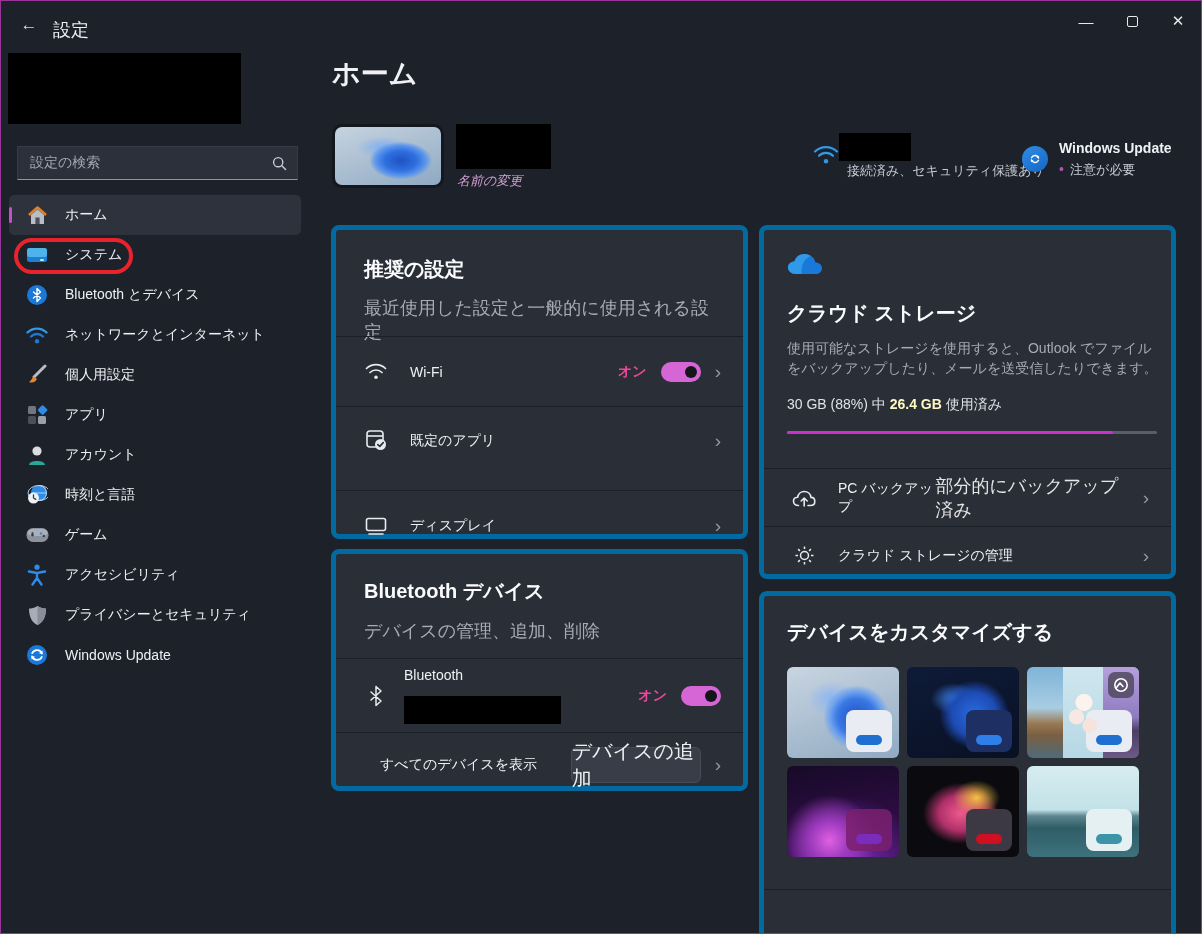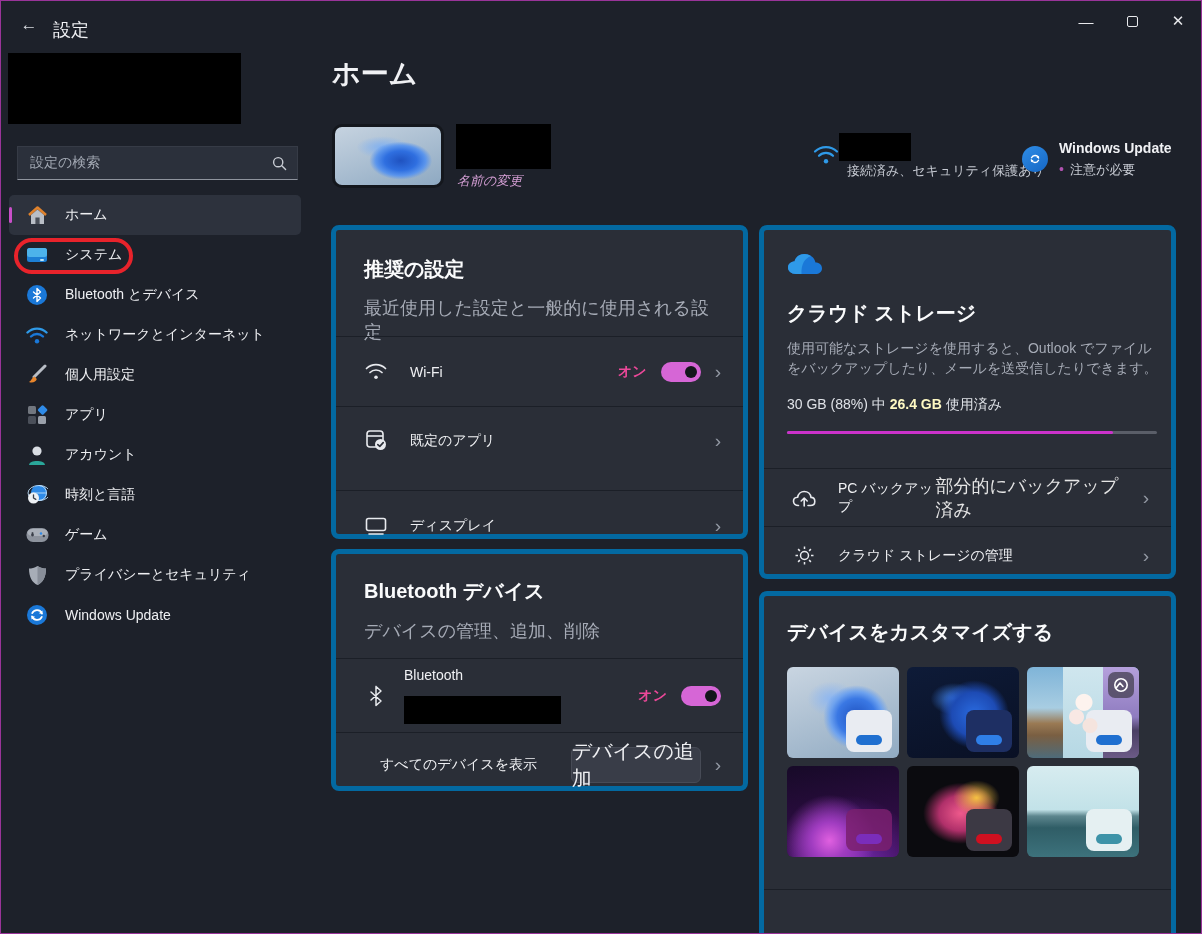--- a/index.html
+++ b/index.html
@@ -218,20 +218,29 @@
             <circle cx="6.5" cy="8" r="1.4" fill="#3a3f49"></circle>
             <rect x="5.7" y="5.2" width="1.6" height="2" fill="#3a3f49"></rect>
             <circle cx="15" cy="6.5" r="1.2" fill="#2f8be8"></circle>
             <circle cx="17.8" cy="9" r="1.2" fill="#3a3f49"></circle>
           </svg>
       </span>
       <span class="nav-label">ゲーム</span>
     </div>
     <div class="nav-item">
       <span class="nav-icon">
+        <svg width="20" height="22" viewBox="0 0 20 22">
+            <circle cx="10" cy="3.2" r="2.6" fill="#2f8be8"></circle>
+            <path d="M2 7.5 L10 9 L18 7.5 M10 9 L10 14 M10 14 L5.5 20.5 M10 14 L14.5 20.5" fill="none" stroke="#2f8be8" stroke-width="2.4" stroke-linecap="round" stroke-linejoin="round"></path>
+          </svg>
+      </span>
+      <span class="nav-label">アクセシビリティ</span>
+    </div>
+    <div class="nav-item">
+      <span class="nav-icon">
         <svg width="19" height="21" viewBox="0 0 19 21">
             <path d="M9.5 1 C12.5 3 15.5 3.5 18 3.5 C18 12 15 17.5 9.5 20 C4 17.5 1 12 1 3.5 C3.5 3.5 6.5 3 9.5 1 Z" fill="#a7adb7"></path>
             <path d="M9.5 1 C12.5 3 15.5 3.5 18 3.5 C18 12 15 17.5 9.5 20 Z" fill="#888e99"></path>
           </svg>
       </span>
       <span class="nav-label">プライバシーとセキュリティ</span>
     </div>
     <div class="nav-item">
       <span class="nav-icon">
         <svg width="22" height="22" viewBox="0 0 22 22">

